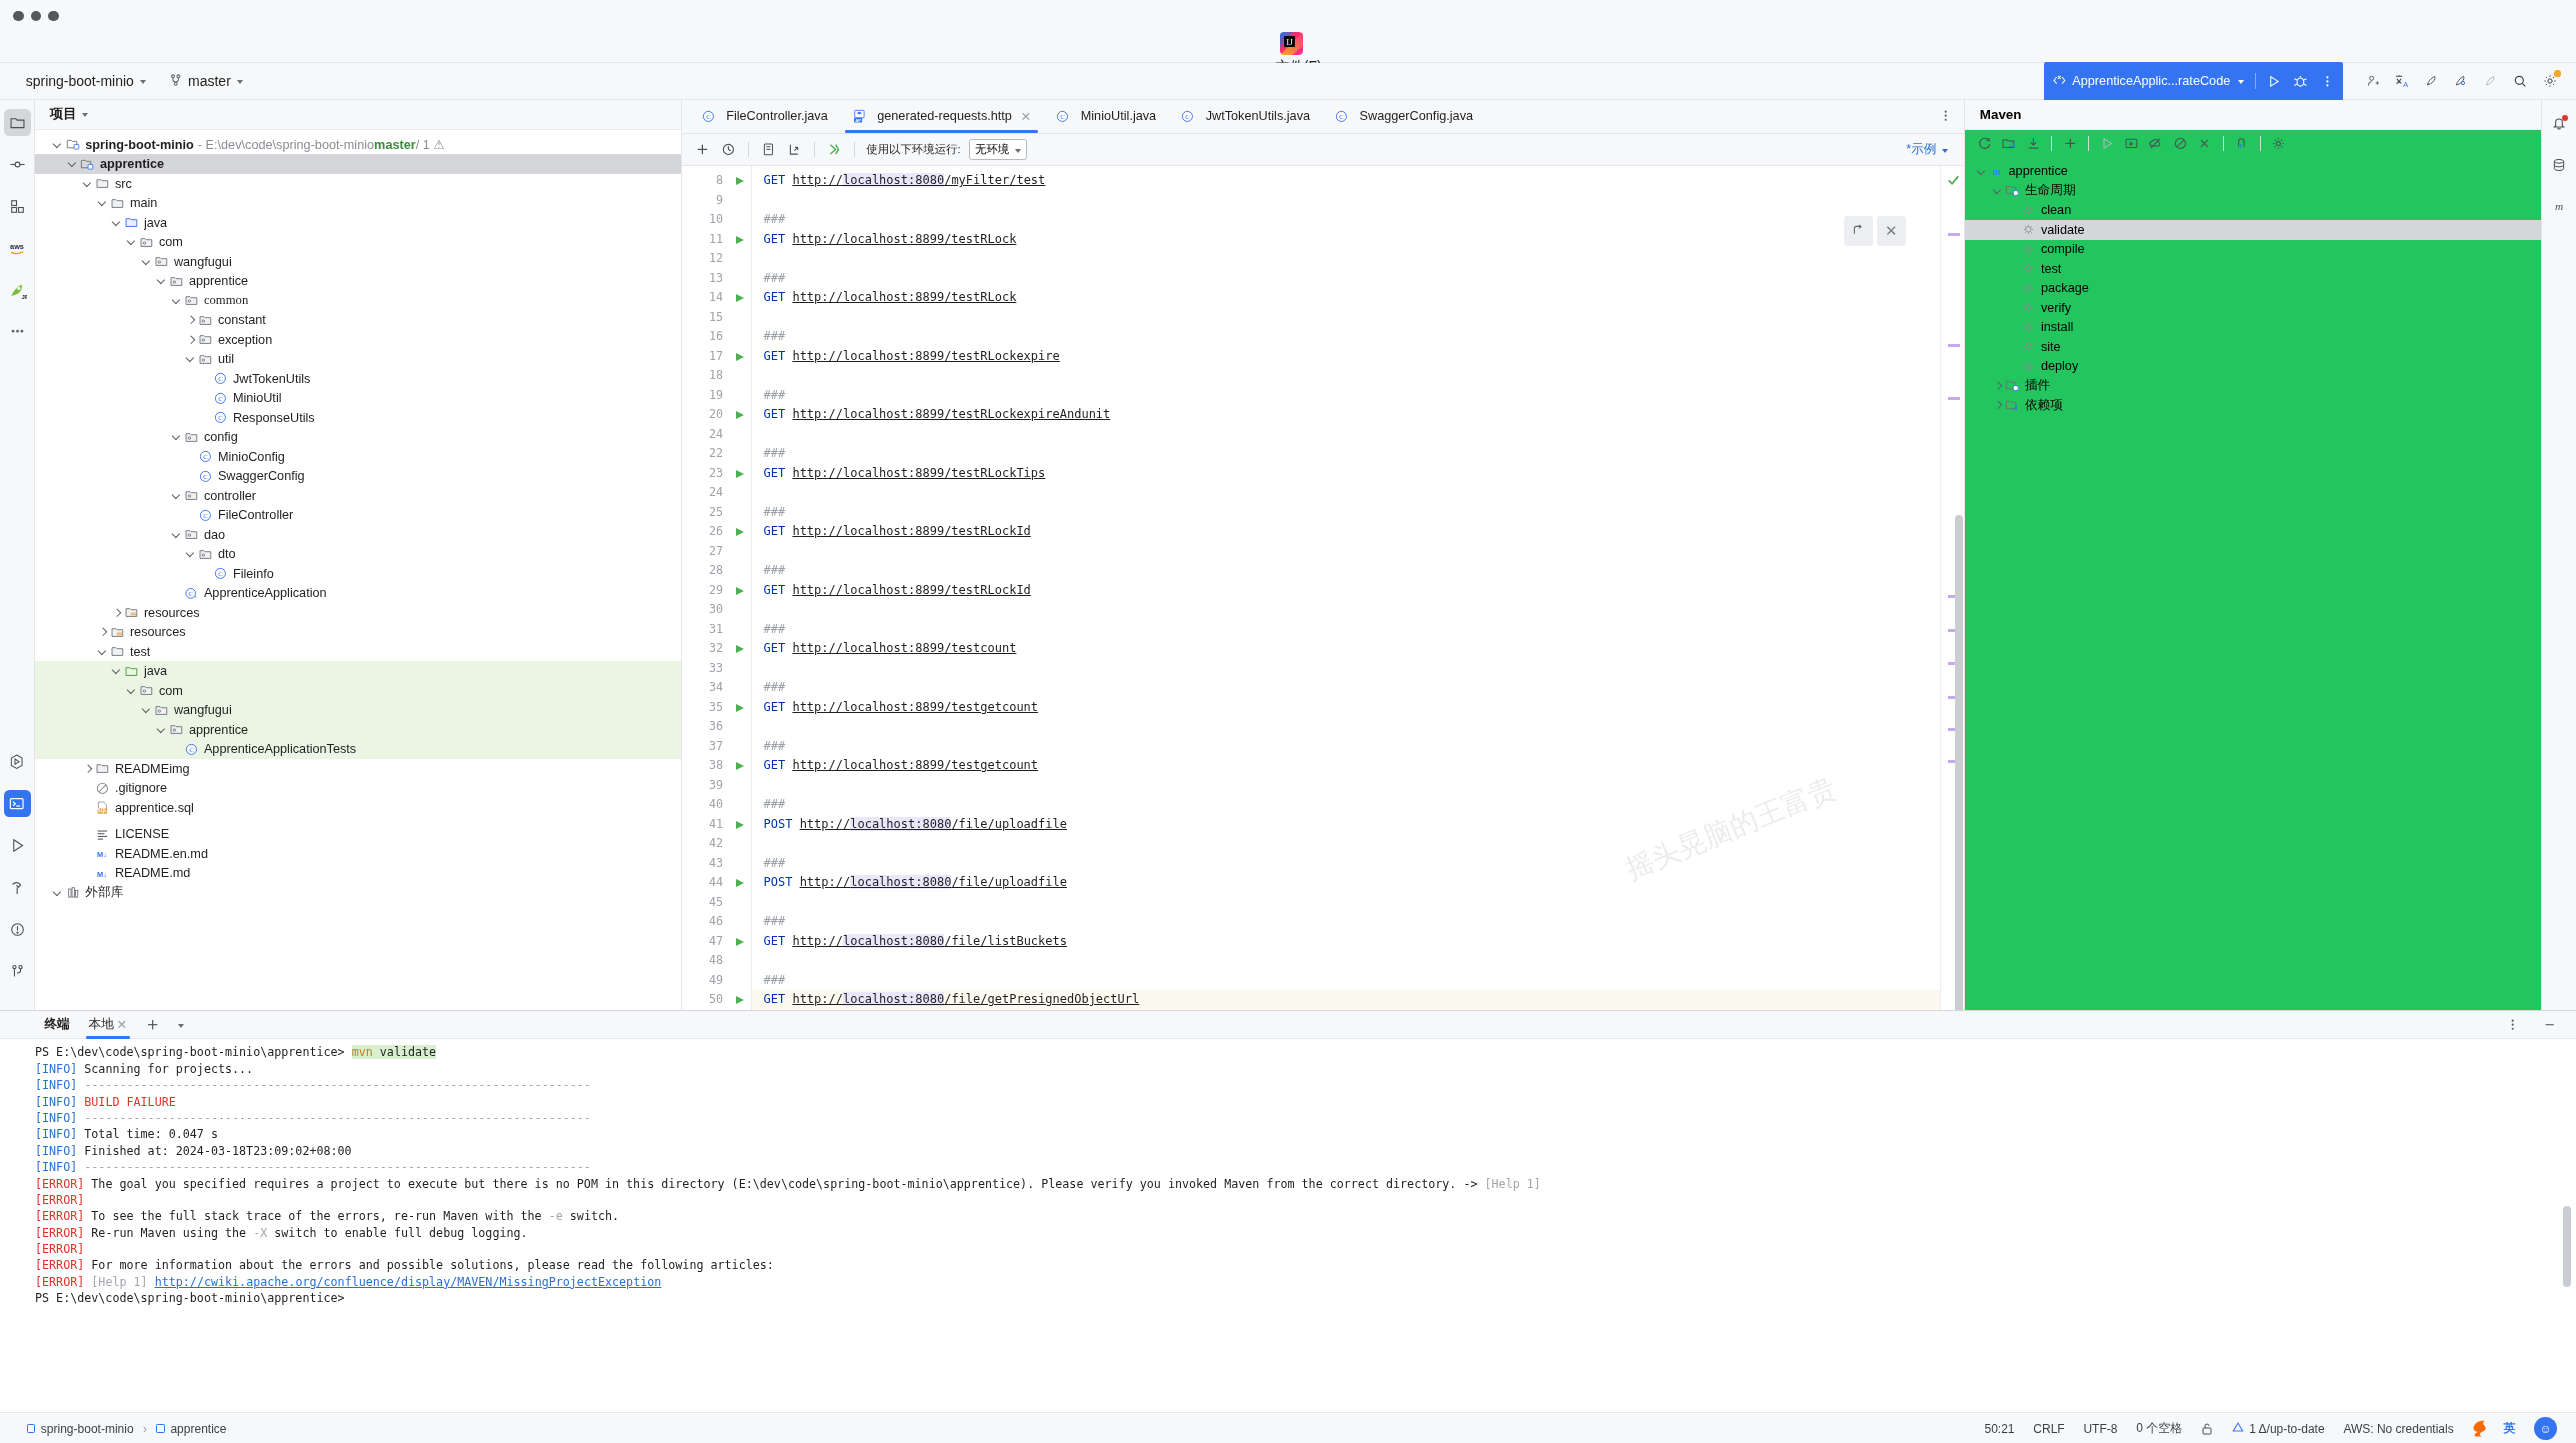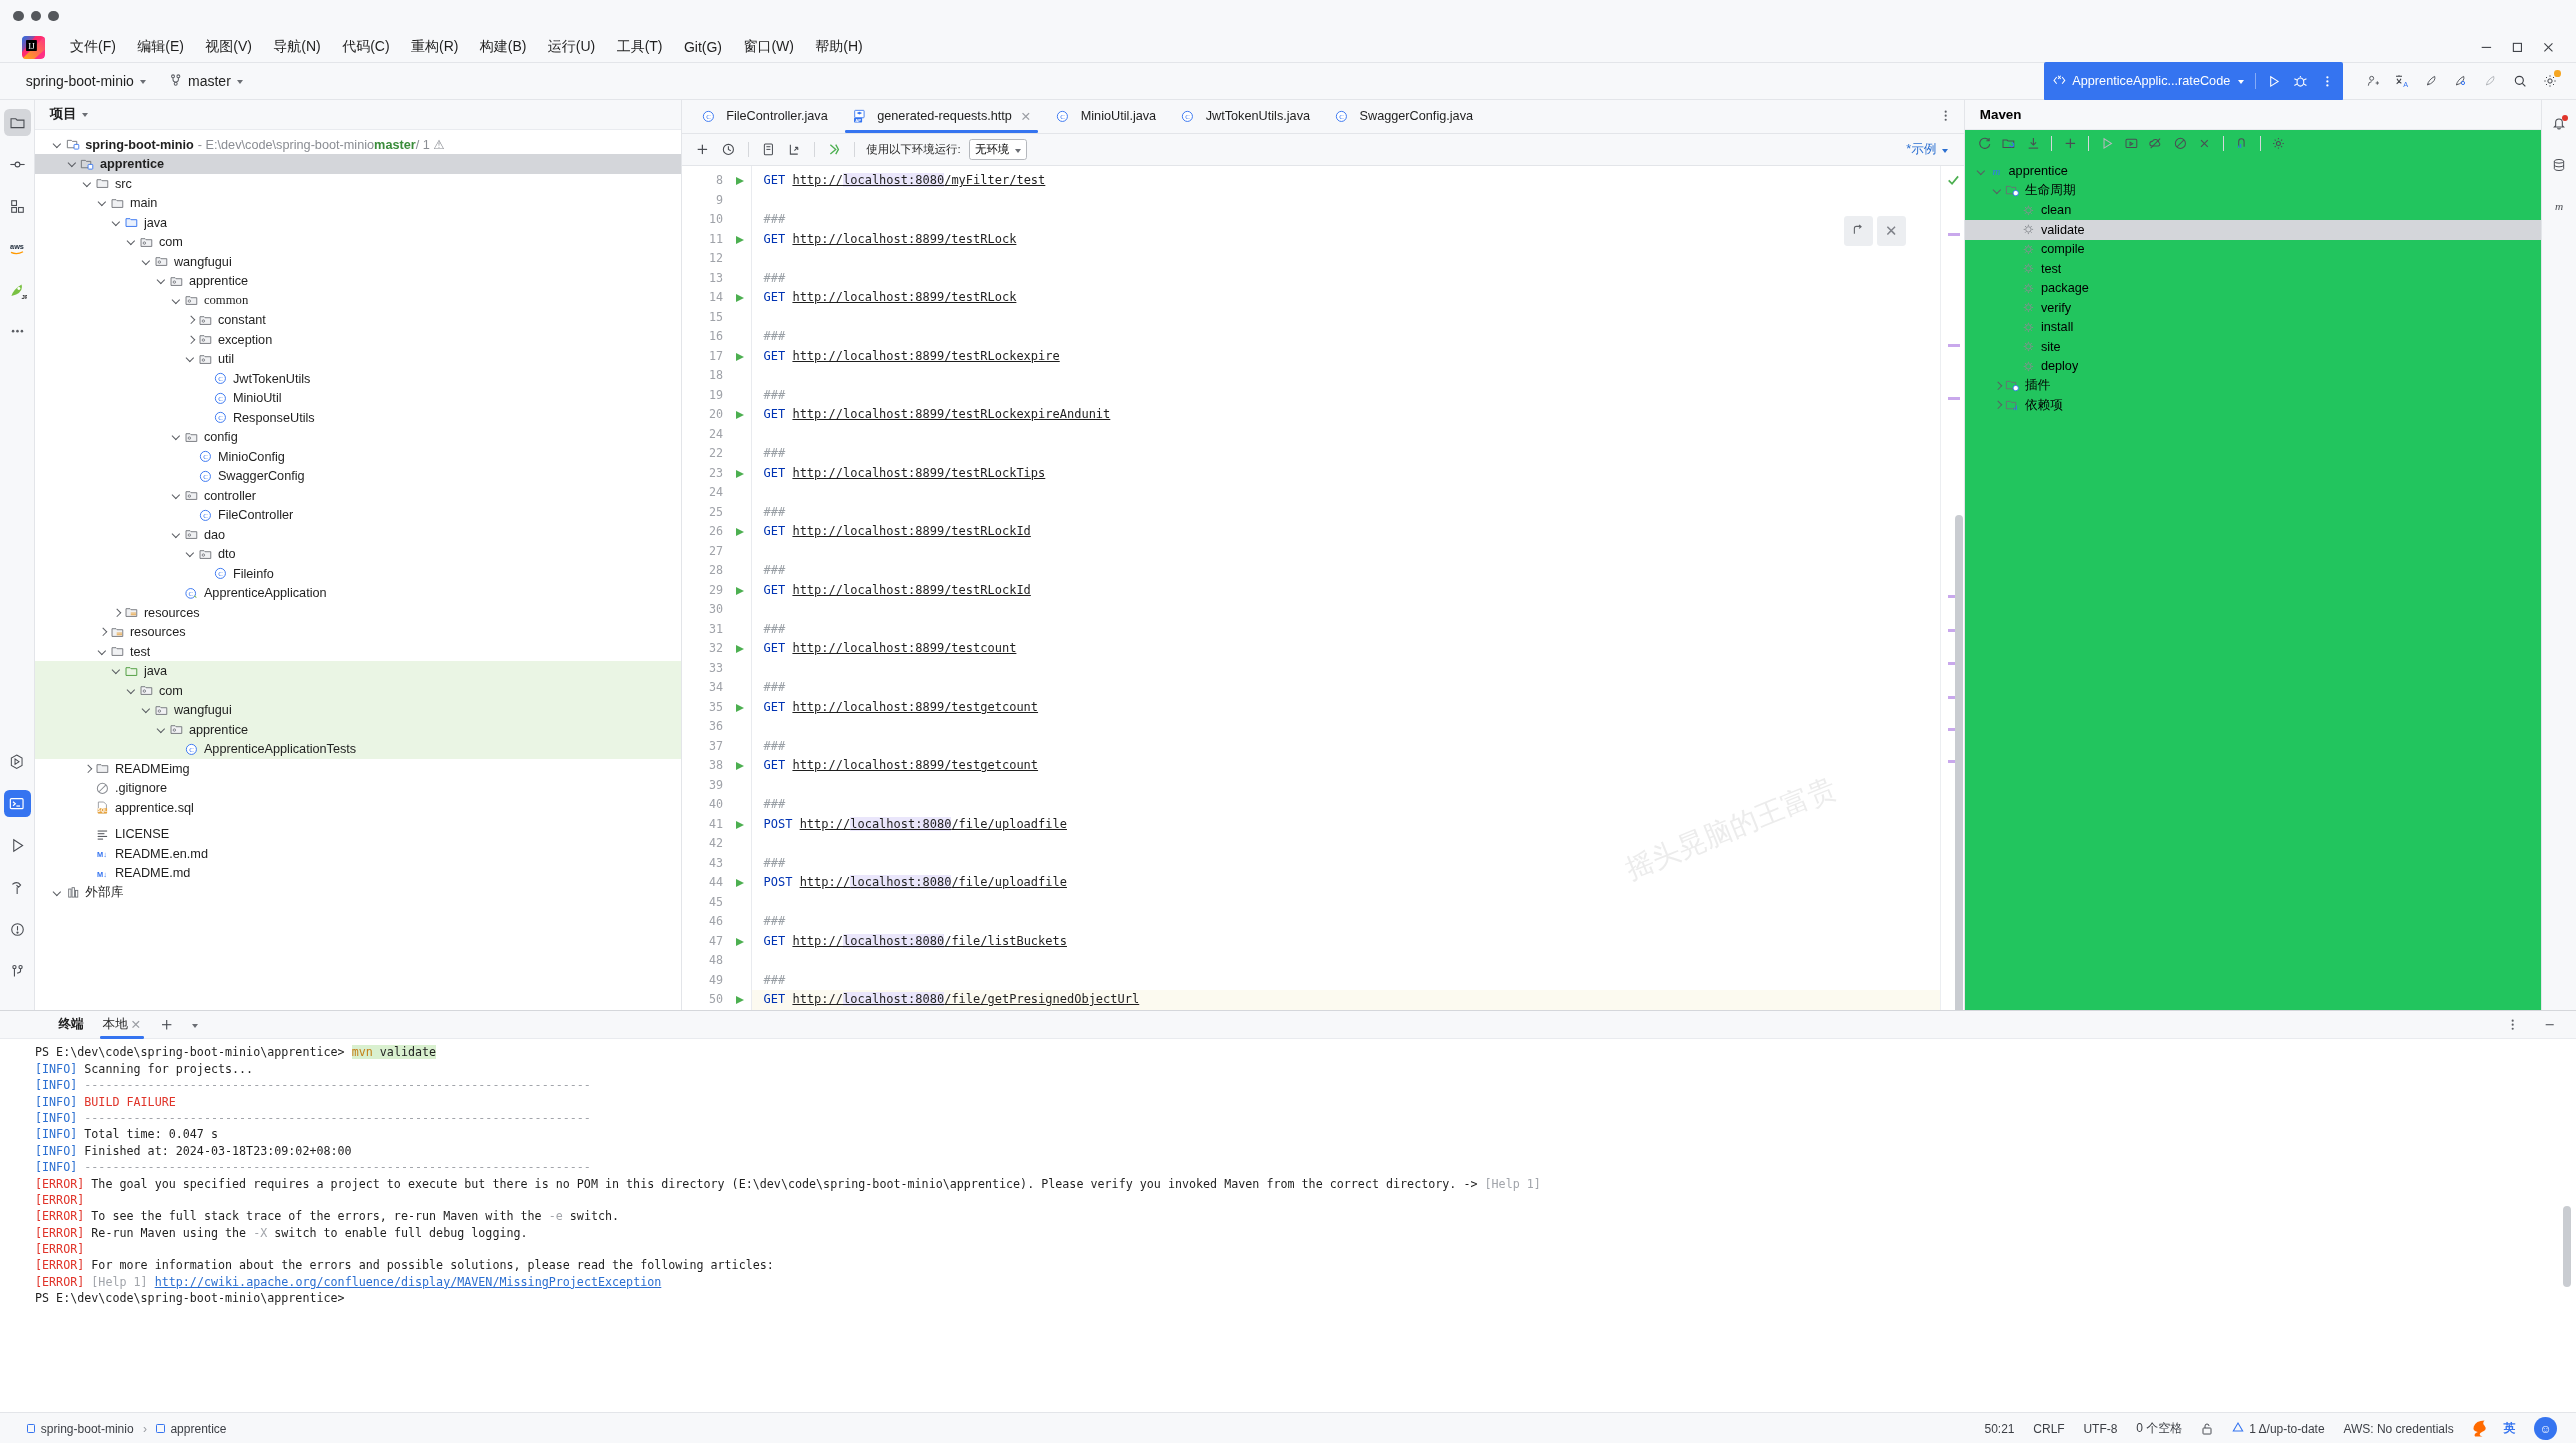--- a/index.html
+++ b/index.html
@@ -12,21 +12,21 @@
          background:#f7f8fa; position:relative; }
 
   
   #titlebar { height:32px; background:#f7f8fa; display:flex; align-items:center;
               border-bottom:0px solid #e0e2e6; position:relative; }
   .macdots { display:flex; gap:6.7px; padding-left:13.4px; }
   .macdot { width:10.7px; height:10.7px; border-radius:50%; }
 
   
   #menubar { height:31px; background:#f7f8fa; display:flex; align-items:center;
-             padding-left:21.5px; gap:0; border-bottom:0.7px solid #e3e5e9; }
+             padding-left:21.5px; gap:0; border-bottom:0.7px solid #e3e5e9;flex-direction:column; }
   #ij-logo { width:23px; height:23px; margin-right:14.8px; position:relative;
              border-radius:4px; overflow:hidden; flex:none; }
   .menu-item { font-size:14px; color:#1f1f1f; padding:2.7px 10.7px; cursor:default;
                white-space:nowrap; }
 
   
   #navbar { height:37px; background:#f7f8fa; display:flex; align-items:center;
             padding:0 13.4px 0 19px; border-bottom:0.7px solid #e3e5e9; }
   .nav-chip { display:flex; align-items:center; gap:6px; font-size:14px;
               color:#1f1f1f; padding:3.4px 6.7px; border-radius:3.4px; cursor:default; }
@@ -136,21 +136,21 @@
   #maven-tb { height:28px; display:flex; align-items:center; gap:1.3px; padding:0 8px; }
   #maven-tree { flex:1; font-size:12.7px; padding-top:4px; }
 
   
   #rightrail { width:35px; background:#f7f8fa; border-left:0.7px solid #e3e5e9;
                display:flex; flex-direction:column; align-items:center; padding-top:9.4px;}
 
   
   #terminal { height:402px; background:#fff; border-top:0.7px solid #d5d7db;
               display:flex; flex-direction:column; }
-  #term-head { height:28px; display:flex; align-items:center; padding-left:49px; gap:0;
+  #term-head { height:28px; display:flex; align-items:center; padding-left:35px; gap:0;
                background:#f7f8fa; border-bottom:0.7px solid #e9ebef; }
   .th { font-size:12.7px; padding:0 9.4px; color:#1f1f1f; height:28px; display:flex;
         align-items:center; position:relative; cursor:default; }
   .th.bold { font-weight:700; }
   .th.active::after{content:"";position:absolute;left:6.7px;right:6.7px;bottom:0;height:2.7px;
         background:#3574f0;border-radius:1.3px;}
   #term-body { flex:1; padding:5.4px 0 0 35px; font-size:11.7px; line-height:16.4px;
                overflow:hidden; color:#1f1f1f; }
   .tl { white-space:nowrap; height:16.4px; }
   .c-info{color:#2b6fd1;} .c-err{color:#e0342a;} .c-red{color:#e0342a;}

